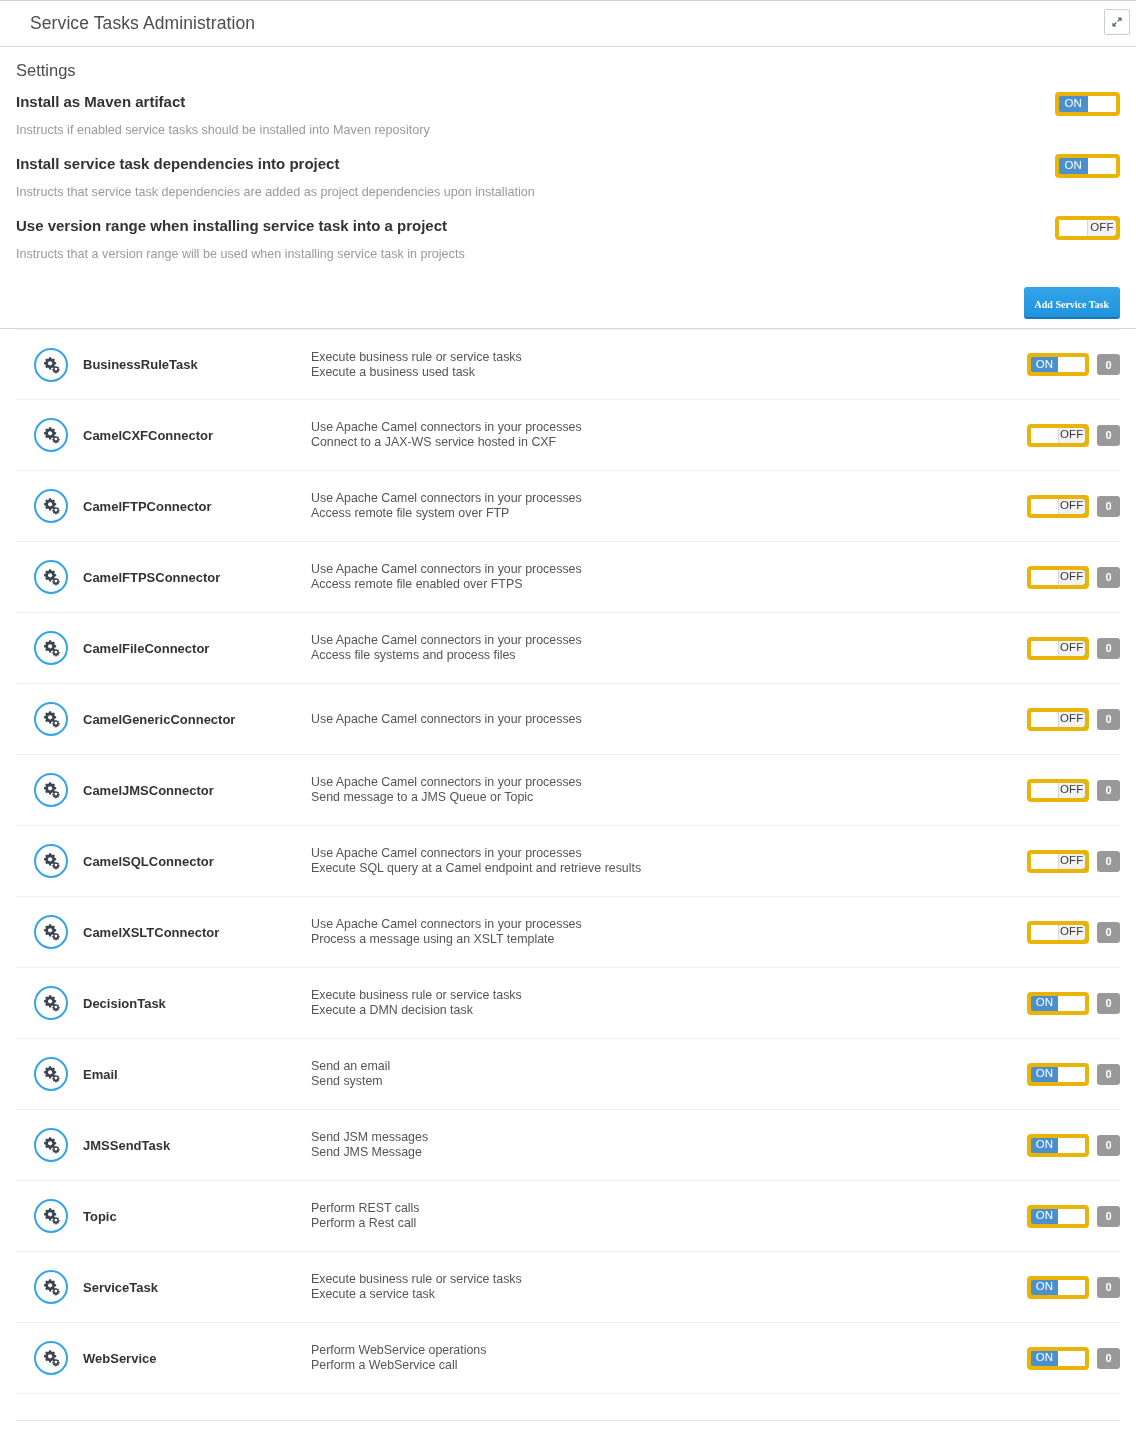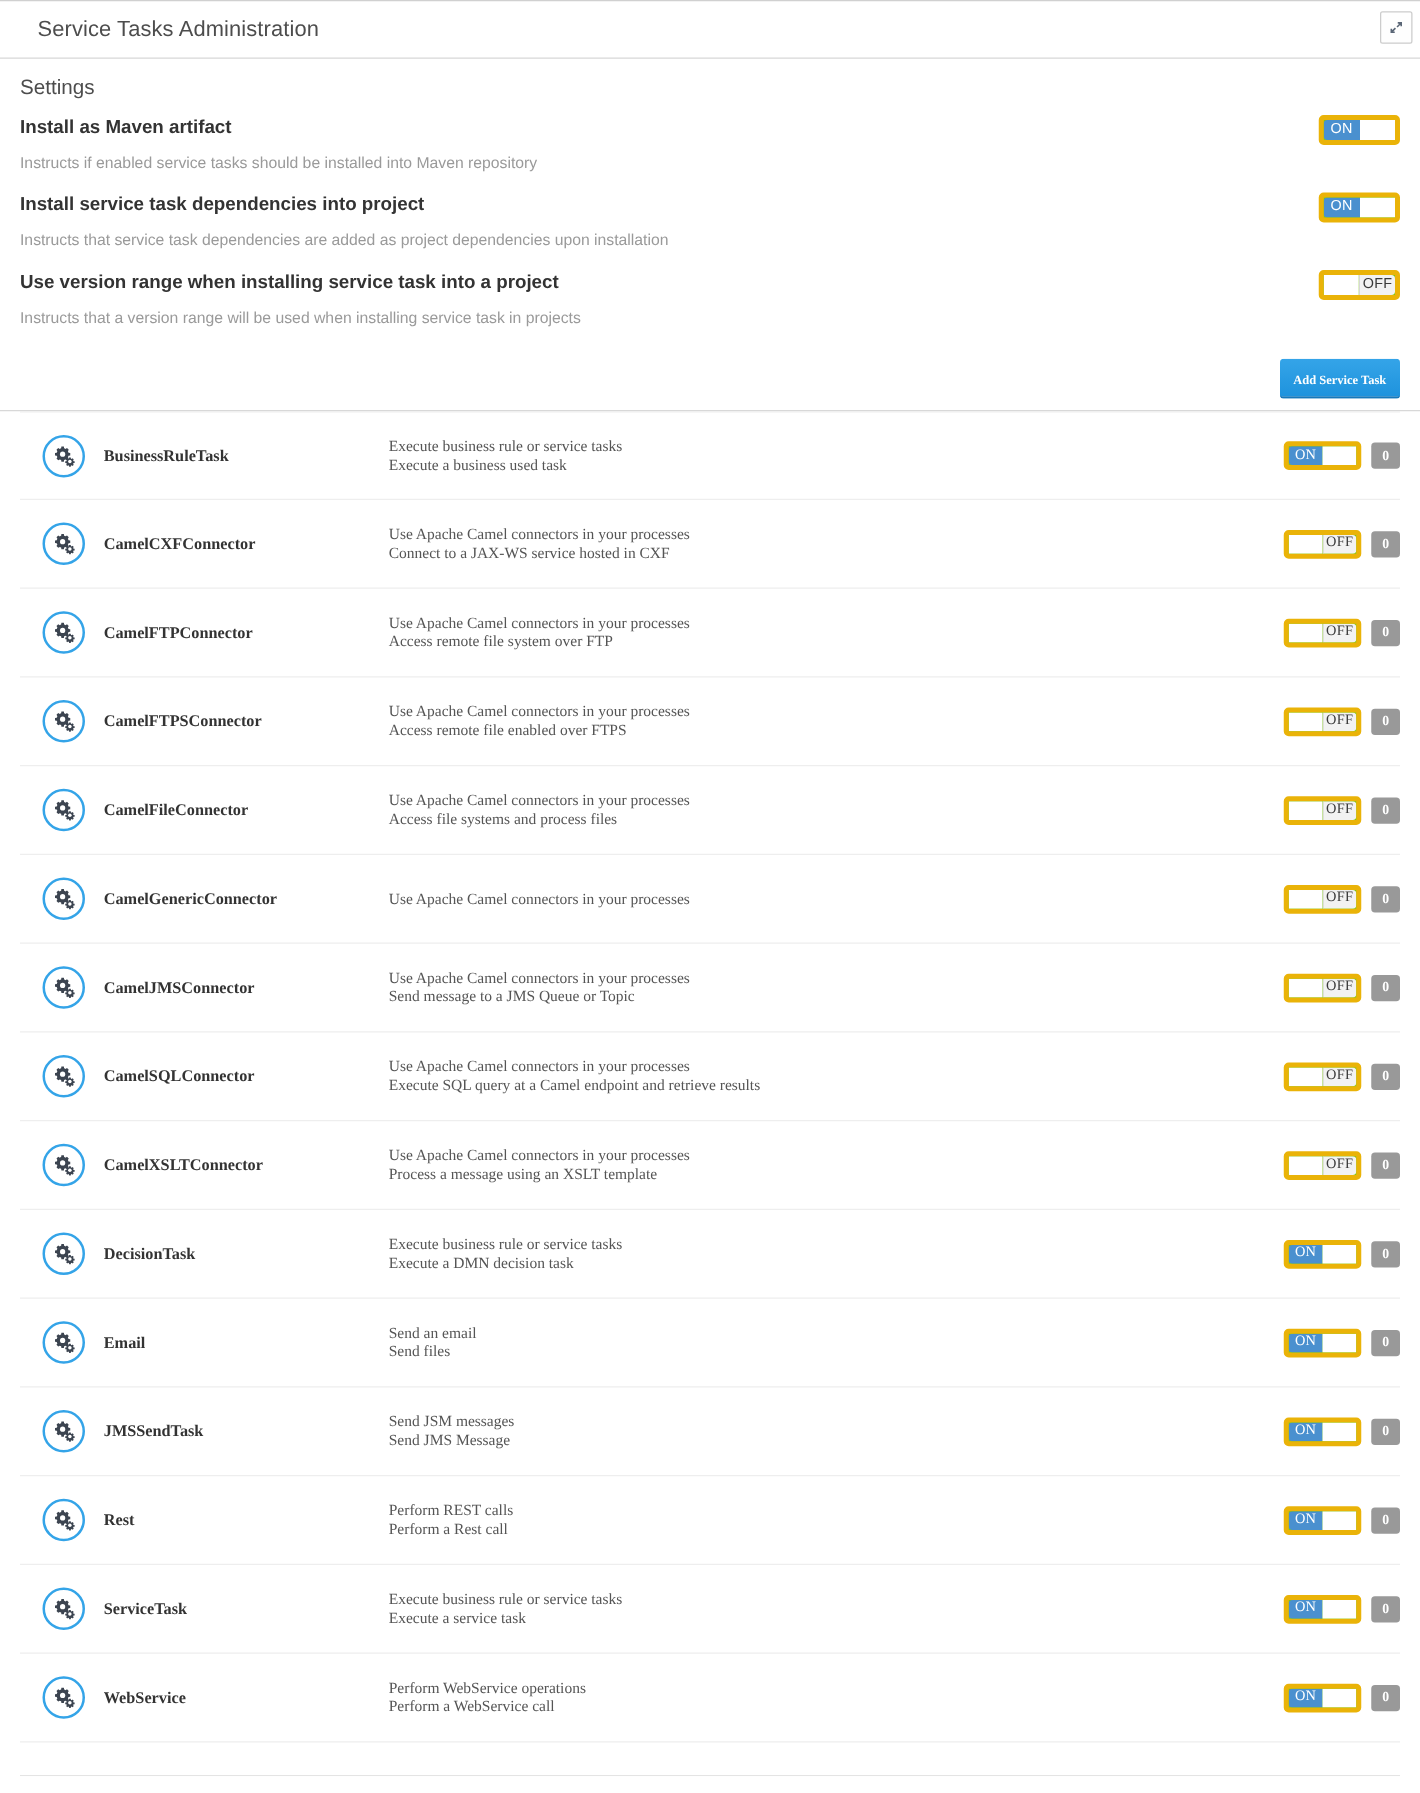--- a/index.html
+++ b/index.html
@@ -147,21 +147,20 @@
 
   .rule-full {
     border: none;
     border-top: 1px solid #d8d8d8;
     margin: 9px 0 0 0;
   }
 
   
   .task-list {
     padding: 0 16px;
-    font-family: Liberation Serif, serif;
   }
   .task-row {
     display: flex;
     align-items: center;
     height: 71px;
     border-bottom: 1px solid #eeeeee;
     position: relative;
   }
   .task-row:first-child { border-top: 1px solid #eeeeee; }
 
@@ -532,21 +531,21 @@
             <path d="M8.1 2.2 7.9 3.6a3.9 3.9 0 0 0-1.1.5L5.6 3.4 4.2 4.8l.7 1.2a3.9 3.9 0 0 0-.5 1.1l-1.4.2v2l1.4.2c.1.4.3.8.5 1.1l-.7 1.2 1.4 1.4 1.2-.7c.3.2.7.4 1.1.5l.2 1.4h2l.2-1.4c.4-.1.8-.3 1.1-.5l1.2.7 1.4-1.4-.7-1.2c.2-.3.4-.7.5-1.1l1.4-.2v-2l-1.4-.2a3.9 3.9 0 0 0-.5-1.1l.7-1.2-1.4-1.4-1.2.7a3.9 3.9 0 0 0-1.1-.5l-.2-1.4z"></path>
             <circle cx="9.1" cy="8.3" r="2.1" fill="#ffffff"></circle>
             <path d="M14.3 10.9l-.1.9c-.2.1-.5.2-.7.3l-.7-.5-.9.9.5.7c-.1.2-.2.5-.3.7l-.9.1v1.3l.9.1c.1.3.2.5.3.7l-.5.7.9.9.7-.5c.2.1.5.2.7.3l.1.9h1.3l.1-.9c.3-.1.5-.2.7-.3l.7.5.9-.9-.5-.7c.1-.2.2-.5.3-.7l.9-.1v-1.3l-.9-.1a2.6 2.6 0 0 0-.3-.7l.5-.7-.9-.9-.7.5a2.6 2.6 0 0 0-.7-.3l-.1-.9z"></path>
             <circle cx="14.9" cy="14.1" r="1.4" fill="#ffffff"></circle>
           </g>
         </svg>
       </div>
       <div class="task-name">Email</div>
       <div class="task-desc">
         <div class="d1">Send an email</div>
-        <div class="d2">Send files</div>
+        <div class="d2">Send system</div>
       </div>
       <div class="task-ctrl">
         <div class="switch small on">
           <div class="half on-half">ON</div>
           <div class="half knob"></div>
         </div>
         <div class="count-badge">0</div>
       </div>
     </div>
     <div class="task-row">
@@ -577,21 +576,21 @@
       <div class="task-icon">
         <svg width="20" height="20" viewBox="0 0 20 20">
           <g fill="#3c4450">
             <path d="M8.1 2.2 7.9 3.6a3.9 3.9 0 0 0-1.1.5L5.6 3.4 4.2 4.8l.7 1.2a3.9 3.9 0 0 0-.5 1.1l-1.4.2v2l1.4.2c.1.4.3.8.5 1.1l-.7 1.2 1.4 1.4 1.2-.7c.3.2.7.4 1.1.5l.2 1.4h2l.2-1.4c.4-.1.8-.3 1.1-.5l1.2.7 1.4-1.4-.7-1.2c.2-.3.4-.7.5-1.1l1.4-.2v-2l-1.4-.2a3.9 3.9 0 0 0-.5-1.1l.7-1.2-1.4-1.4-1.2.7a3.9 3.9 0 0 0-1.1-.5l-.2-1.4z"></path>
             <circle cx="9.1" cy="8.3" r="2.1" fill="#ffffff"></circle>
             <path d="M14.3 10.9l-.1.9c-.2.1-.5.2-.7.3l-.7-.5-.9.9.5.7c-.1.2-.2.5-.3.7l-.9.1v1.3l.9.1c.1.3.2.5.3.7l-.5.7.9.9.7-.5c.2.1.5.2.7.3l.1.9h1.3l.1-.9c.3-.1.5-.2.7-.3l.7.5.9-.9-.5-.7c.1-.2.2-.5.3-.7l.9-.1v-1.3l-.9-.1a2.6 2.6 0 0 0-.3-.7l.5-.7-.9-.9-.7.5a2.6 2.6 0 0 0-.7-.3l-.1-.9z"></path>
             <circle cx="14.9" cy="14.1" r="1.4" fill="#ffffff"></circle>
           </g>
         </svg>
       </div>
-      <div class="task-name">Rest</div>
+      <div class="task-name">Topic</div>
       <div class="task-desc">
         <div class="d1">Perform REST calls</div>
         <div class="d2">Perform a Rest call</div>
       </div>
       <div class="task-ctrl">
         <div class="switch small on">
           <div class="half on-half">ON</div>
           <div class="half knob"></div>
         </div>
         <div class="count-badge">0</div>

